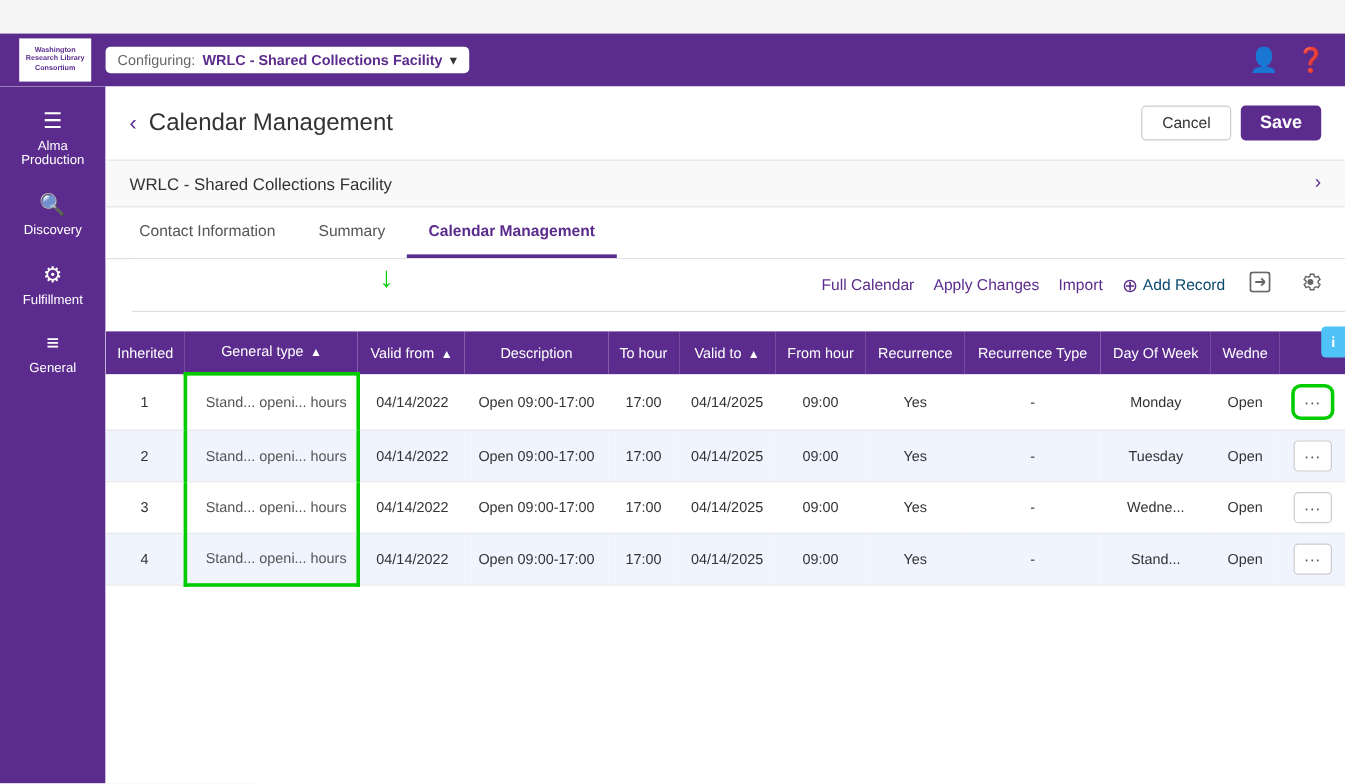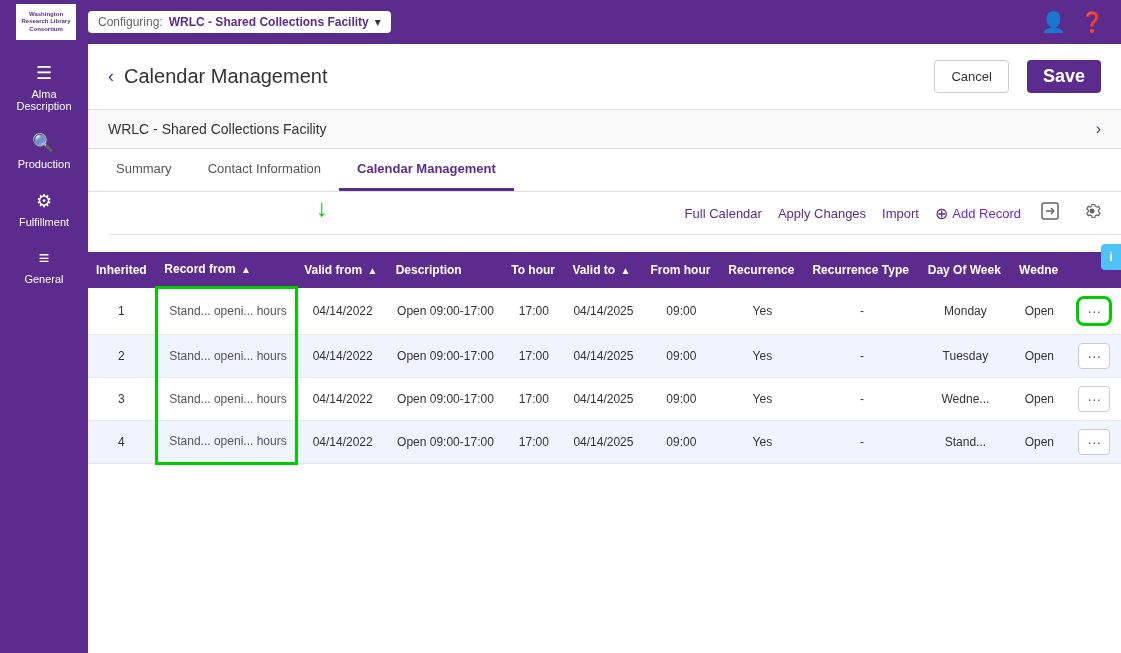--- a/index.html
+++ b/index.html
@@ -7,20 +7,21 @@
 
     
     .top-bar {
       background: #5b2c8d;
       height: 44px;
       display: flex;
       align-items: center;
       justify-content: space-between;
       padding: 0 16px;
       flex-shrink: 0;
+      margin-top: 28px;
     }
     .top-bar-left { display: flex; align-items: center; gap: 12px; }
     .logo-box {
       background: white;
       width: 60px;
       height: 36px;
       display: flex;
       align-items: center;
       justify-content: center;
       font-size: 7px;
@@ -87,38 +88,38 @@
       align-items: center;
       justify-content: space-between;
       padding: 16px 20px;
       border-bottom: 1px solid #e0e0e0;
       background: white;
       flex-shrink: 0;
     }
     .page-header-left { display: flex; align-items: center; gap: 10px; }
     .back-btn { color: #5b2c8d; font-size: 18px; cursor: pointer; }
     .page-title { font-size: 20px; font-weight: normal; color: #333; }
-    .page-header-right { display: flex; gap: 18px; }
+    .page-header-right { display: flex; gap: 8px; }
     .btn-cancel {
       padding: 6px 16px;
       border: 1px solid #ccc;
       background: white;
       border-radius: 4px;
       cursor: pointer;
       font-size: 13px;
       color: #333;
     }
     .btn-save {
       padding: 6px 16px;
       background: #5b2c8d;
       color: white;
       border: none;
       border-radius: 4px;
       cursor: pointer;
-      font-size: 18px;
+      font-size: 15px;
       font-weight: bold;
     }
 
     
     .facility-row {
       display: flex;
       align-items: center;
       justify-content: space-between;
       padding: 10px 20px;
       background: #f9f9f9;
@@ -210,22 +211,22 @@
     table {
       width: 100%;
       border-collapse: collapse;
     }
     thead tr {
       background: #5b2c8d;
       color: white;
     }
     thead th {
       padding: 10px 8px;
-      text-align: left;
-      font-weight: bold;
+      text-align: center;
+      font-weight: normal;
       font-size: 12px;
       white-space: nowrap;
     }
     thead th.sortable { cursor: pointer; }
     tbody tr {
       border-bottom: 1px solid #e8e8e8;
     }
     tbody tr:nth-child(even) { background: #f0f4ff; }
     tbody tr:nth-child(odd) { background: white; }
     tbody td {
@@ -283,25 +284,25 @@
     <span class="top-icon">👤</span>
     <span class="top-icon">❓</span>
   </div>
 </div>
 
 <div class="main-layout">
 
   <div class="sidebar">
     <div class="sidebar-item">
       <span class="icon-circle">☰</span>
-      <span>Alma Description</span>
+      <span>Alma Production</span>
     </div>
     <div class="sidebar-item">
       <span class="icon-circle">🔍</span>
-      <span>Production</span>
+      <span>Discovery</span>
     </div>
     <div class="sidebar-item">
       <span class="icon-circle">⚙</span>
       <span>Fulfillment</span>
     </div>
     <div class="sidebar-item">
       <span class="icon-circle">≡</span>
       <span>General</span>
     </div>
   </div>
@@ -321,42 +322,42 @@
       </div>
     </div>
 
     <div class="facility-row">
       <span class="facility-name">WRLC - Shared Collections Facility</span>
       <span class="facility-arrow">›</span>
     </div>
 
     <div class="tabs-bar">
       <div class="tab">
+        <span>Contact Information</span>
+      </div>
+      <div class="tab">
         <span>Summary</span>
-      </div>
-      <div class="tab">
-        <span>Contact Information</span>
       </div>
       <div class="tab active">
         <span>Calendar Management</span>
       </div>
     </div>
 
     <div style="position:relative;height:60px;flex-shrink:0;">
       <div style="position:absolute;left:228px;top:4px;color:#00cc00;font-size:28px;font-weight:bold;z-index:10;display:flex;flex-direction:column;align-items:center;">
         <span style="font-size:24px;line-height:1;">↓</span>
       </div>
 
       <div class="toolbar" style="position:absolute;right:0;top:0;left:0;display:flex;align-items:center;justify-content:flex-end;gap:16px;padding:8px 16px;border-bottom:1px solid #e0e0e0;margin-left:22px;">
         <span class="toolbar-link">Full Calendar</span>
         <span class="toolbar-link">Apply Changes</span>
         <span class="toolbar-link">Import</span>
         <div class="btn-add-record">
           <span style="font-size:16px;color:#5b2c8d;">⊕</span>
-          <span style="color:#6d28d9;">Add Record</span>
+          <span style="color:#0c4a6e;">Add Record</span>
         </div>
         <button class="toolbar-icon-btn" title="Export">
           <svg width="18" height="18" viewBox="0 0 18 18" fill="none" xmlns="http://www.w3.org/2000/svg">
             <rect x="1" y="1" width="16" height="16" rx="2" stroke="#666" stroke-width="1.5" fill="none"></rect>
             <line x1="5" y1="9" x2="13" y2="9" stroke="#666" stroke-width="1.5"></line>
             <line x1="10" y1="6" x2="13" y2="9" stroke="#666" stroke-width="1.5"></line>
             <line x1="10" y1="12" x2="13" y2="9" stroke="#666" stroke-width="1.5"></line>
           </svg>
         </button>
         <button class="toolbar-icon-btn" title="Settings">
@@ -366,21 +367,21 @@
           </svg>
         </button>
       </div>
     </div>
 
     <div class="table-container">
       <table>
         <thead>
           <tr>
             <th><span>Inherited</span></th>
-            <th class="sortable"><span>Record from</span> <span class="sort-arrow">▲</span></th>
+            <th class="sortable"><span>General type</span> <span class="sort-arrow">▲</span></th>
             <th class="sortable"><span>Valid from</span> <span class="sort-arrow">▲</span></th>
             <th><span>Description</span></th>
             <th><span>To hour</span></th>
             <th class="sortable"><span>Valid to</span> <span class="sort-arrow">▲</span></th>
             <th><span>From hour</span></th>
             <th><span>Recurrence</span></th>
             <th><span>Recurrence Type</span></th>
             <th><span>Day Of Week</span></th>
             <th><span>Wedne</span></th>
             <th></th>

